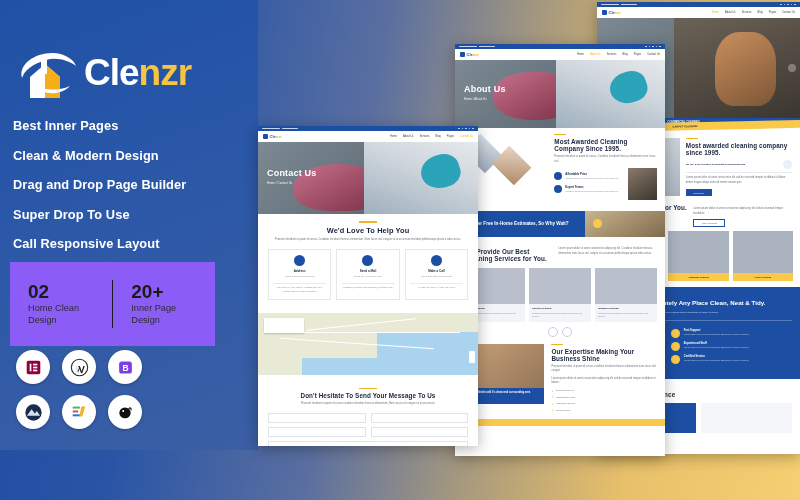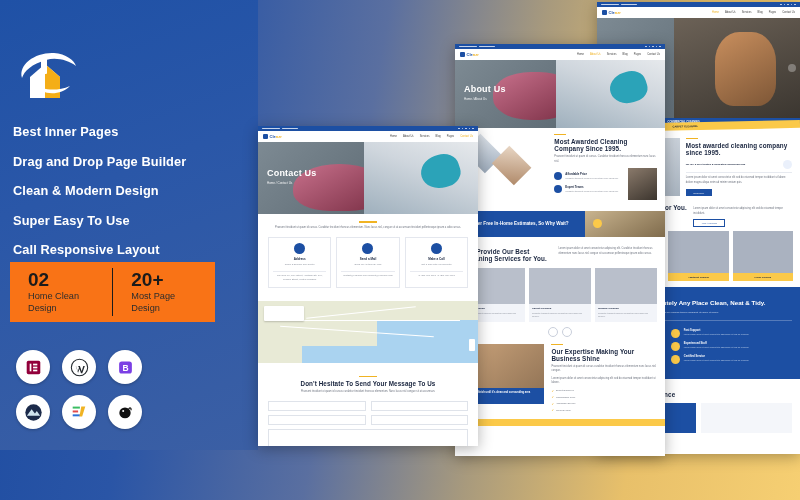--- a/index.html
+++ b/index.html
@@ -29,28 +29,28 @@
     font-size:15.5px;font-weight:bold;color:#101010;letter-spacing:.1px;
   }
 
   
   .left{position:absolute;left:0;top:0;width:258px;height:450px;}
   .logo-wrap{position:absolute;left:16px;top:44px;display:flex;align-items:center;gap:6px;}
   .logo-mark{position:relative;width:62px;height:56px;}
   .logo-text{font-size:37px;font-weight:bold;color:#fff;letter-spacing:-1px;line-height:1;}
   .logo-text .hl{color:#f6c441;}
 
-  .feat{position:absolute;left:13px;top:124px;width:240px;}
+  .feat{position:absolute;left:13px;top:118px;width:240px;}
   .feat div{
     color:#fff;font-size:12.8px;font-weight:bold;margin-bottom:14.5px;letter-spacing:.1px;
   }
 
   .statbox{
-    position:absolute;left:10px;top:262px;width:205px;height:60px;
-    background:#f97316;display:flex;align-items:center;
+    position:absolute;left:10px;top:262px;width:205px;height:84px;
+    background:#8b5cf6;display:flex;align-items:center;
   }
   .stat{flex:1;padding-left:18px;}
   .stat .num{font-size:19px;font-weight:bold;color:#1b1b1b;line-height:1.05;}
   .stat .lbl{font-size:9.2px;color:#2d2d2d;line-height:1.25;margin-top:2px;}
   .statdiv{width:1.5px;height:48px;background:#1b1b1b;}
 
   .badges{position:absolute;left:16px;top:350px;width:220px;}
   .badge-row{display:flex;gap:12px;margin-bottom:11px;}
   .badge{
     width:34px;height:34px;border-radius:50%;background:#fff;
@@ -196,43 +196,44 @@
     <div class="logo-wrap">
       <div class="logo-mark">
         <svg width="62" height="56" viewBox="0 0 62 56">
           <path d="M6 34 C2 20,20 8,38 9 C50 10,58 16,60 22 C52 16,40 13,30 16 C16 20,8 27,6 34 Z" fill="#ffffff"></path>
           <path d="M14 54 L14 33 L29 20 L44 33 L44 54 Z" fill="#ffffff"></path>
           <path d="M29 20 L44 33 L44 54 L29 54 Z" fill="#f4ae17"></path>
           <rect x="25" y="14" width="6" height="16" rx="1" fill="#ffffff"></rect>
           <path d="M18 40 C26 46,40 48,54 42 C44 52,26 52,18 40 Z" fill="#ffffff"></path>
         </svg>
       </div>
+      <div class="logo-text"><span>Cle</span><span class="hl">nzr</span></div>
     </div>
 
     <div class="feat">
       <div>Best Inner Pages</div>
+      <div>Clean &amp; Modern Design</div>
       <div>Drag and Drop Page Builder</div>
-      <div>Clean &amp; Modern Design</div>
-      <div>Super Easy To Use</div>
+      <div>Super Drop To Use</div>
       <div>Call Responsive Layout</div>
     </div>
 
     <div class="statbox">
       <div class="stat">
         <div class="num">02</div>
         <div class="lbl">
           <span>Home Clean</span><br>
           <span>Design</span>
         </div>
       </div>
       <div class="statdiv"></div>
       <div class="stat">
         <div class="num">20+</div>
         <div class="lbl">
-          <span>Most Page</span><br>
+          <span>Inner Page</span><br>
           <span>Design</span>
         </div>
       </div>
     </div>
 
     <div class="badges">
       <div class="badge-row">
         <div class="badge">
           <svg width="17" height="17" viewBox="0 0 20 20">
               <rect x="2" y="2" width="16" height="16" rx="2" fill="#92003b"></rect>
@@ -611,20 +612,21 @@
       <div class="glove"></div>
       <div class="hero-cap" style="top:26px">
         <div class="t">Contact Us</div>
         <div class="crumb">Home  /  Contact Us</div>
       </div>
     </div>
 
     <div class="sec">
       <div class="h-c">
         <div class="eyebrow"></div>
+        <div class="h2">We'd Love To Help You</div>
         <div class="ptxt" style="text-align:center">Praesent tincidunt ut quam id cursus. Curabitur tincidunt rhoncus elementum. Nunc lacus nisl, congue sit at accumsan tincidunt pellentesque ipsum a odio cursus.</div>
       </div>
       <div class="cards3">
         <div class="card">
           <div class="ic"></div>
           <div class="ct">Address</div>
           <div class="cs">Come &amp; Explore Our Center</div>
           <div class="hr"></div>
           <div class="cs">789 New Lu, Flex Street, Hartigan Str. 104, London Street, United Kingdom</div>
         </div>

